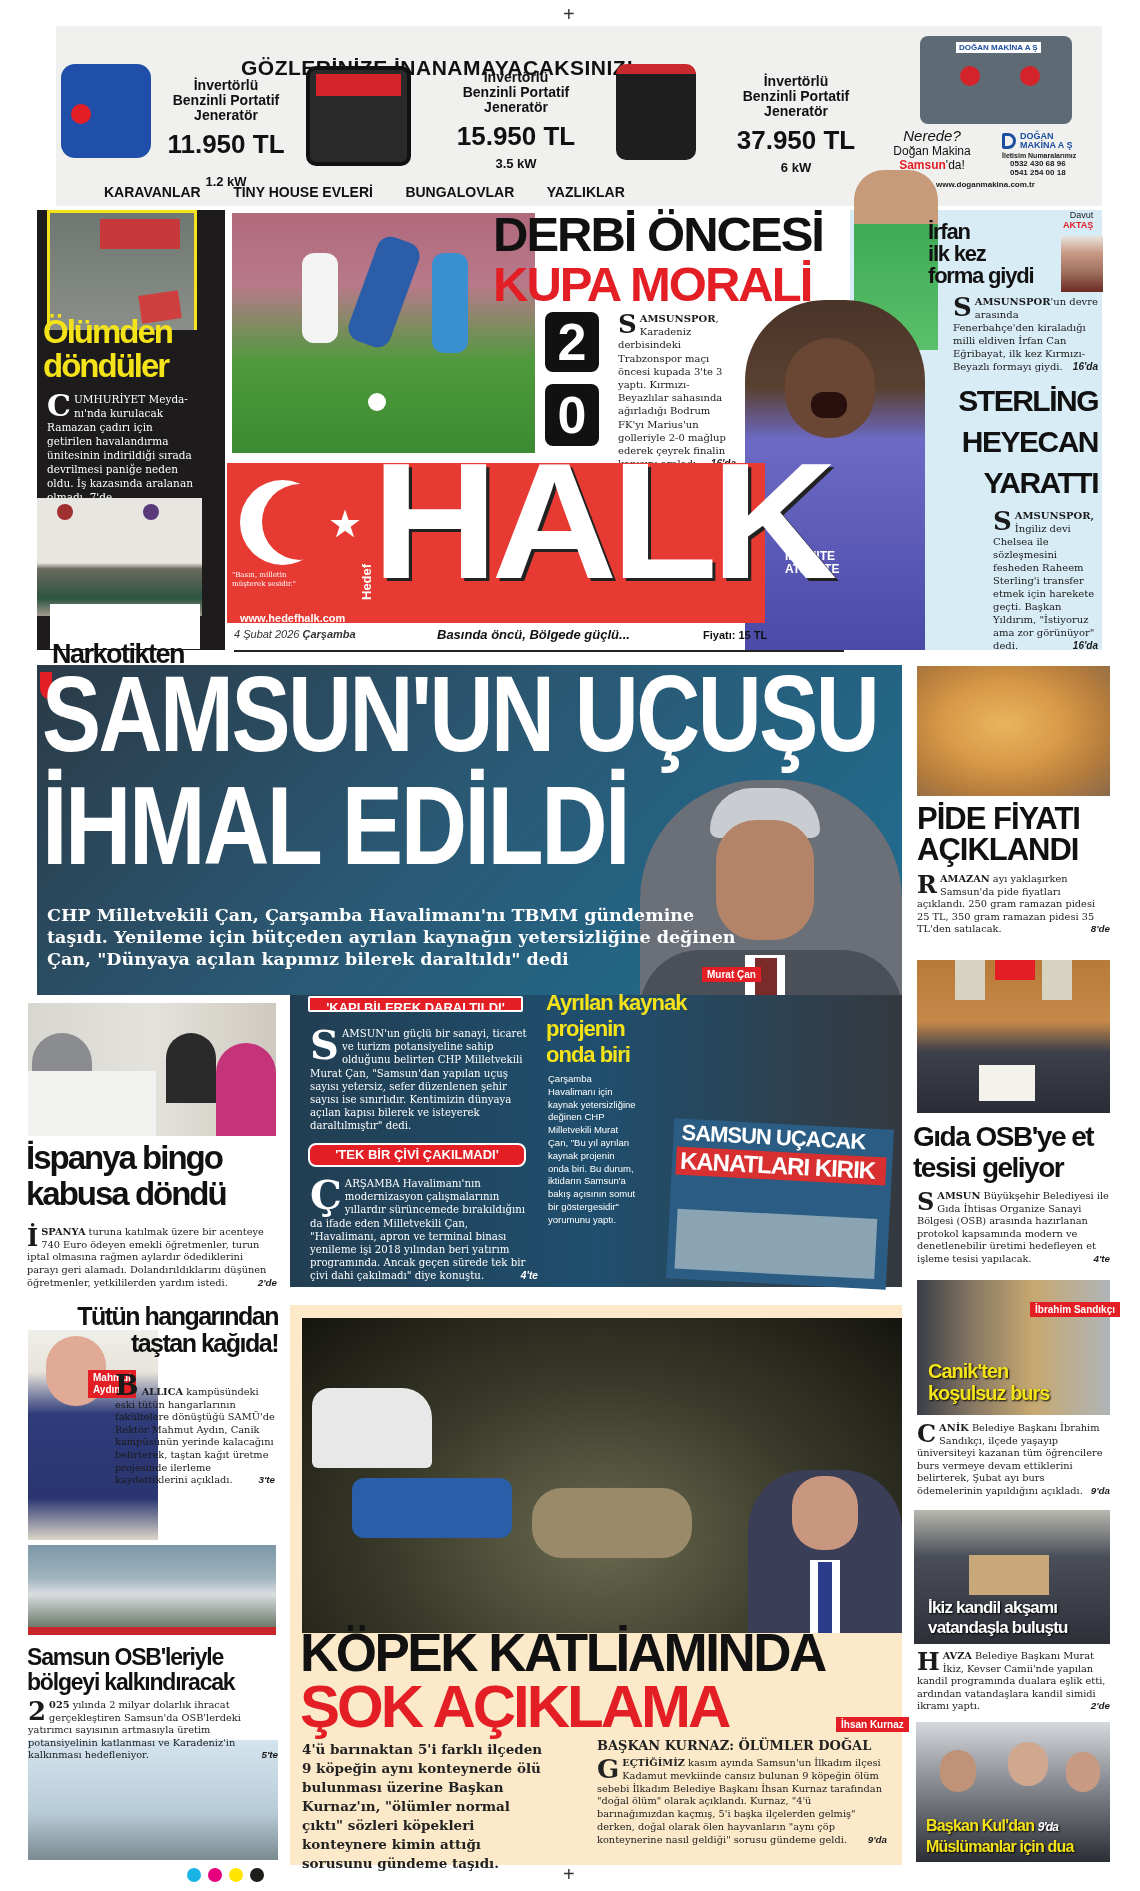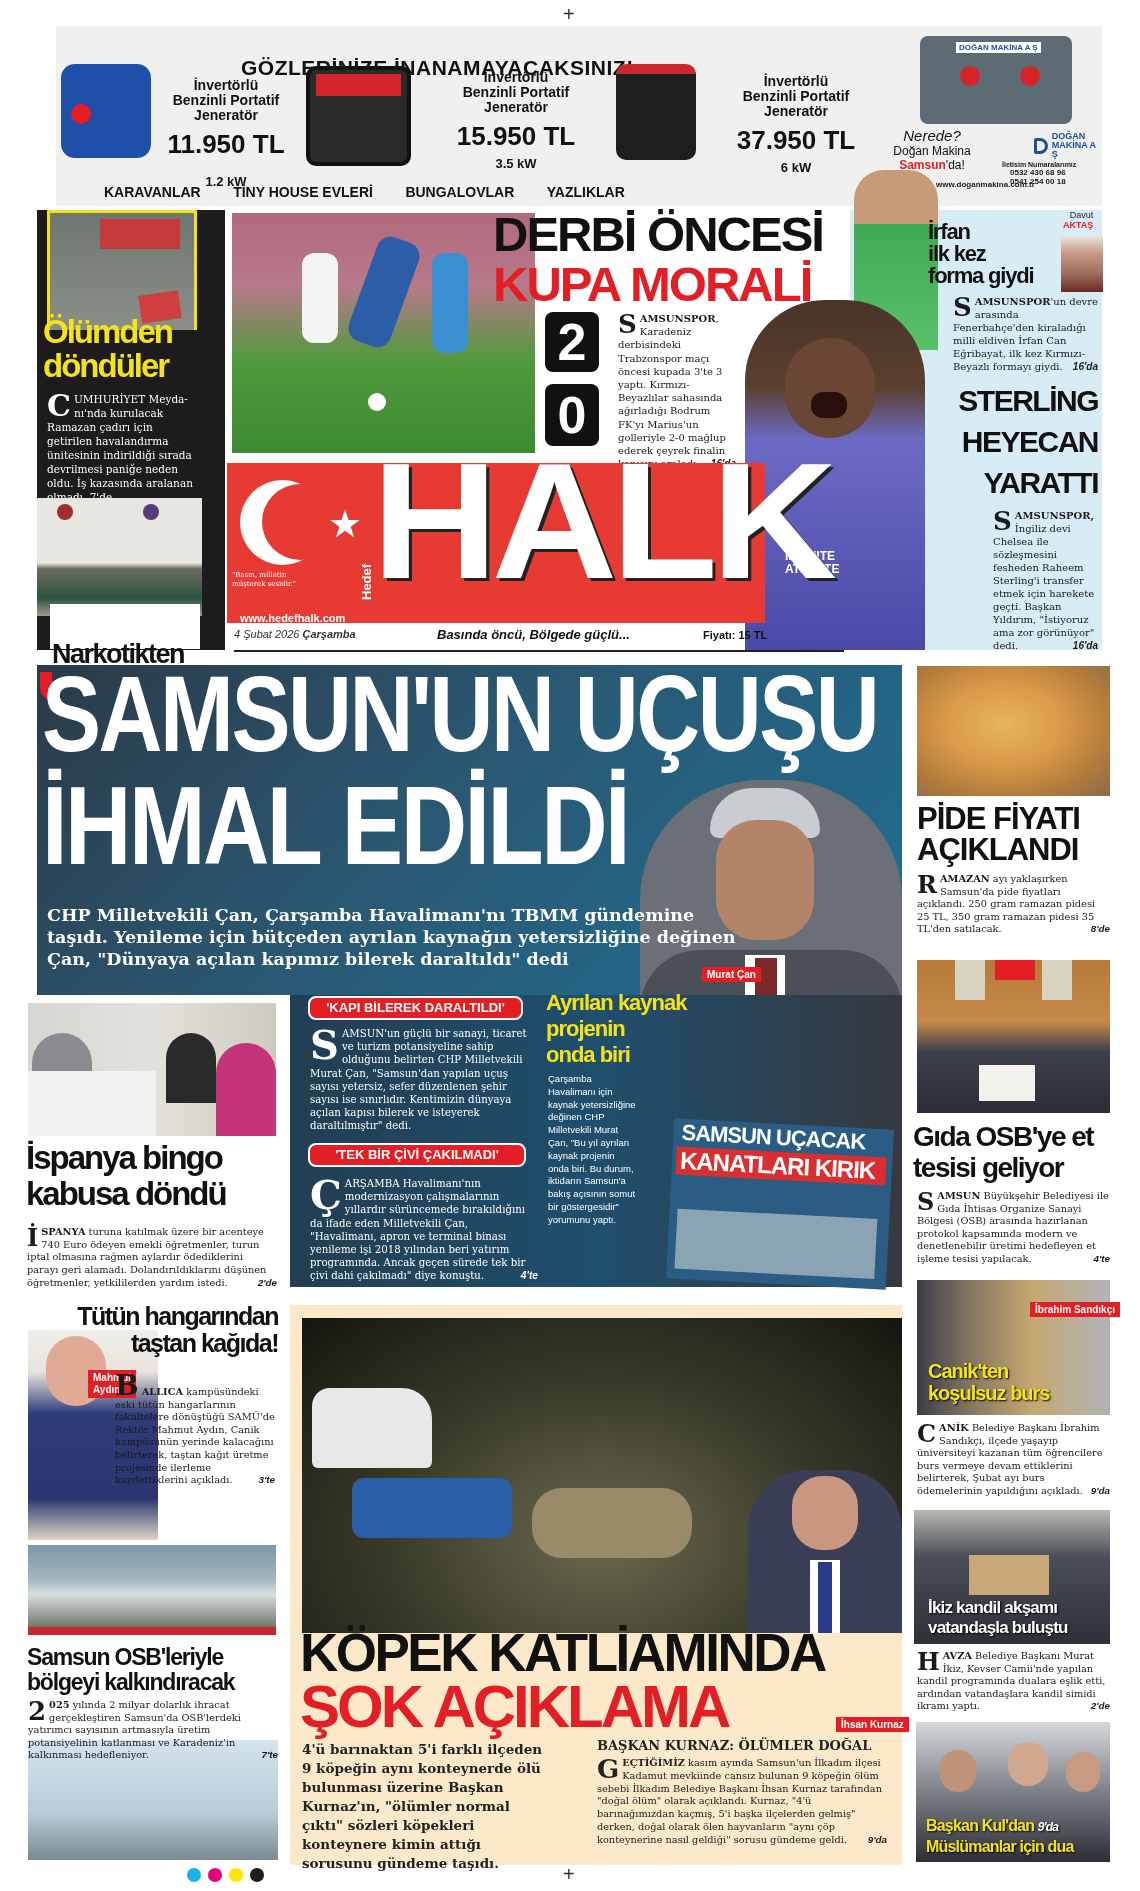--- a/index.html
+++ b/index.html
@@ -72,21 +72,21 @@
     <div class="abs" style="left:36px;top:6px;font-size:8px;color:#1c4fa0;font-weight:700;background:#fff;padding:1px 3px;">DOĞAN MAKİNA A Ş</div>
     <div class="abs" style="left:40px;top:30px;width:20px;height:20px;background:#d4242a;border-radius:50%;"></div>
     <div class="abs" style="left:100px;top:30px;width:20px;height:20px;background:#d4242a;border-radius:50%;"></div>
   </div>
   <div class="abs" style="left:826px;top:101px;width:100px;text-align:center;color:#111;">
     <div style="font-size:15px;font-style:italic;">Nerede?</div>
     <div style="font-size:12px;">Doğan Makina</div>
     <div style="font-size:12px;"><span style="color:#e31e24;font-weight:700;">Samsun</span><span>'da!</span></div>
   </div>
   <div class="abs" style="left:946px;top:106px;width:100px;">
-    <div style="display:flex;align-items:center;gap:4px;margin-left:32px;">
+    <div style="display:flex;align-items:center;gap:4px;">
       <div style="width:14px;height:16px;border:3px solid #1c4fa0;border-radius:2px 8px 8px 2px;"></div>
       <div style="color:#1c4fa0;font-size:9px;font-weight:800;line-height:9px;">
         <div>DOĞAN</div>
         <div>MAKİNA A Ş</div>
       </div>
     </div>
     <div style="font-size:7px;font-weight:700;margin-top:2px;">İletisim Numaralarımız</div>
     <div style="font-size:8px;font-weight:800;padding-left:8px;">0532 430 68 96</div>
     <div style="font-size:8px;font-weight:800;padding-left:8px;">0541 254 00 18</div>
   </div>
@@ -200,21 +200,21 @@
   <div class="abs" style="left:76px;top:40px;width:98px;height:120px;background:#b48468;border-radius:40px;"></div>
   <div class="abs" style="left:0px;top:170px;width:262px;height:335px;background:#4b4f58;border-radius:60px 60px 0 0;"></div>
   <div class="abs" style="left:105px;top:175px;width:40px;height:150px;background:#fff;"></div>
   <div class="abs" style="left:115px;top:178px;width:22px;height:150px;background:#7b2a2a;"></div>
 </div>
 <div class="redtag" style="left:702px;top:967px;">Murat Çan</div>
 
 <div class="abs serif" style="left:47px;top:904px;width:700px;font-size:17.5px;line-height:22px;color:#fff;font-weight:700;">CHP Milletvekili Çan, Çarşamba Havalimanı'nı TBMM gündemine taşıdı. Yenileme için bütçeden ayrılan kaynağın yetersizliğine değinen Çan, "Dünyaya açılan kapımız bilerek daraltıldı" dedi</div>
 
 <div class="abs" style="left:290px;top:995px;width:612px;height:292px;background:linear-gradient(90deg,#223e52 0%,#1f4f6e 50%,#35393f 100%);"></div>
-<div class="abs" style="left:308px;top:996px;width:215px;height:24px;background:#e31e24;border:2px solid #fff;border-radius:8px;color:#fff;font-size:13px;font-weight:800;text-align:center;line-height:20px;">'KAPI BİLEREK DARALTILDI'</div>
+<div class="abs" style="left:308px;top:996px;width:215px;height:16px;background:#e31e24;border:2px solid #fff;border-radius:2px;color:#fff;font-size:13px;font-weight:800;text-align:center;line-height:20px;">'KAPI BİLEREK DARALTILDI'</div>
 <div class="abs serif" style="left:310px;top:1027px;width:228px;font-size:10.2px;line-height:13.2px;color:#fff;">
   <span class="dropcap" style="font-size:40px;">S</span><span>AMSUN'un güçlü bir sanayi, ticaret ve turizm potansiyeline sahip olduğunu belirten CHP Milletvekili Murat Çan, "Samsun'dan yapılan uçuş sayısı yetersiz, sefer düzenlenen şehir sayısı ise sınırlıdır. Kentimizin dünyaya açılan kapısı bilerek ve isteyerek daraltılmıştır" dedi.</span>
 </div>
 <div class="abs" style="left:308px;top:1143px;width:218px;height:24px;background:#e31e24;border:2px solid #fff;border-radius:8px;color:#fff;font-size:13px;font-weight:800;text-align:center;line-height:20px;">'TEK BİR ÇİVİ ÇAKILMADI'</div>
 <div class="abs serif" style="left:310px;top:1177px;width:228px;font-size:10.2px;line-height:13.2px;color:#fff;">
   <span class="dropcap" style="font-size:40px;">Ç</span><span>ARŞAMBA Havalimanı'nın modernizasyon çalışmalarının yıllardır sürüncemede bırakıldığını da ifade eden Milletvekili Çan, "Havalimanı, apron ve terminal binası yenileme işi 2018 yılından beri yatırım programında. Ancak geçen sürede tek bir çivi dahi çakılmadı" diye konuştu.</span> <span class="ref">4'te</span>
 </div>
 <div class="abs cond" style="left:546px;top:990px;font-size:22px;line-height:26px;color:#f5e31a;letter-spacing:-1px;">
   <div>Ayrılan kaynak</div>
   <div>projenin</div>
@@ -309,21 +309,21 @@
   <span class="dropcap" style="font-size:28px;float:none;">B</span><span class="lead">ALLICA</span><span> kampüsündeki eski tütün hangarlarının fakültelere dönüştüğü SAMÜ'de Rektör Mahmut Aydın, Canik kampüsünün yerinde kalacağını belirterek, taştan kağıt üretme projesinde ilerleme kaydettiklerini açıkladı.</span> <span class="ref">3'te</span>
 </div>
 
 <div class="photo" style="left:28px;top:1545px;width:248px;height:90px;background:linear-gradient(#7c98a8 0%,#9fb4be 40%,#d9dde0 60%,#6c7a6c 100%);border-bottom:8px solid #c8262a;"></div>
 <div class="abs cond" style="left:27px;top:1645px;font-size:23px;line-height:25px;color:#111;letter-spacing:-1.2px;">
   <div>Samsun OSB'leriyle</div>
   <div>bölgeyi kalkındıracak</div>
 </div>
 <div class="abs" style="left:28px;top:1740px;width:250px;height:120px;background:linear-gradient(#d4e4ee 0%,#b8ccd8 60%,#7a8a90 100%);"></div>
 <div class="abs serif" style="left:28px;top:1699px;width:250px;font-size:9.8px;line-height:12.6px;">
-  <span class="dropcap" style="font-size:26px;">2</span><span class="lead">025</span><span> yılında 2 milyar dolarlık ihracat gerçekleştiren Samsun'da OSB'lerdeki yatırımcı sayısının artmasıyla üretim potansiyelinin katlanması ve Karadeniz'in kalkınması hedefleniyor.</span> <span class="ref">7'te</span>
+  <span class="dropcap" style="font-size:26px;">2</span><span class="lead">025</span><span> yılında 2 milyar dolarlık ihracat gerçekleştiren Samsun'da OSB'lerdeki yatırımcı sayısının artmasıyla üretim potansiyelinin katlanması ve Karadeniz'in kalkınması hedefleniyor.</span> <span class="ref">5'te</span>
 </div>
 
 <div class="abs" style="left:290px;top:1305px;width:612px;height:560px;background:#fbe9c9;"></div>
 <div class="photo" style="left:302px;top:1318px;width:600px;height:315px;background:radial-gradient(ellipse at 50% 70%,#6a6a50 0%,#3a3a2a 50%,#151510 100%);">
   <div class="abs" style="left:10px;top:70px;width:120px;height:80px;background:#e8e8e8;border-radius:18px 30px 6px 6px;"></div>
   <div class="abs" style="left:50px;top:160px;width:160px;height:60px;background:#2a5ea8;border-radius:12px;"></div>
   <div class="abs" style="left:230px;top:170px;width:160px;height:70px;background:#9a8a6a;border-radius:30px;"></div>
 </div>
 <div class="photo" style="left:748px;top:1470px;width:154px;height:163px;background:#3a3e56;border-radius:60px 60px 0 0;">
   <div class="abs" style="left:44px;top:6px;width:66px;height:74px;background:#c99680;border-radius:30px;"></div>

